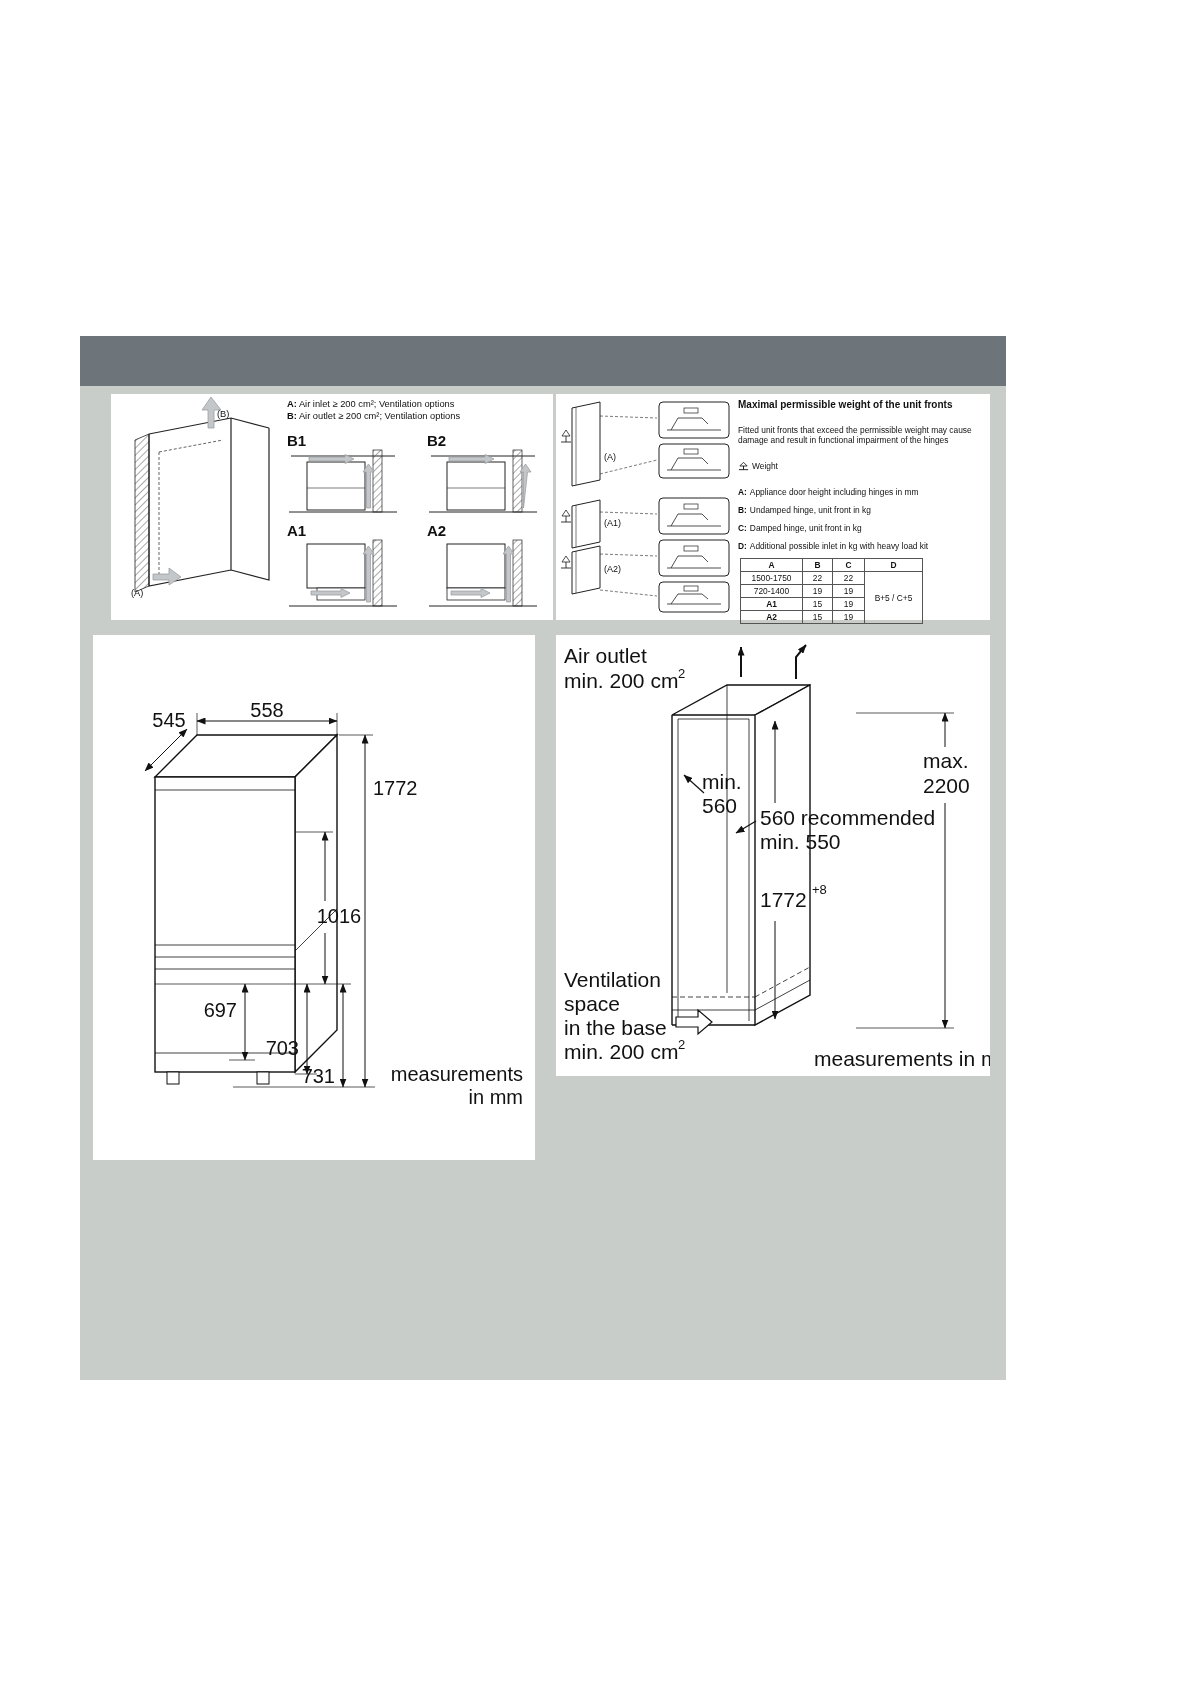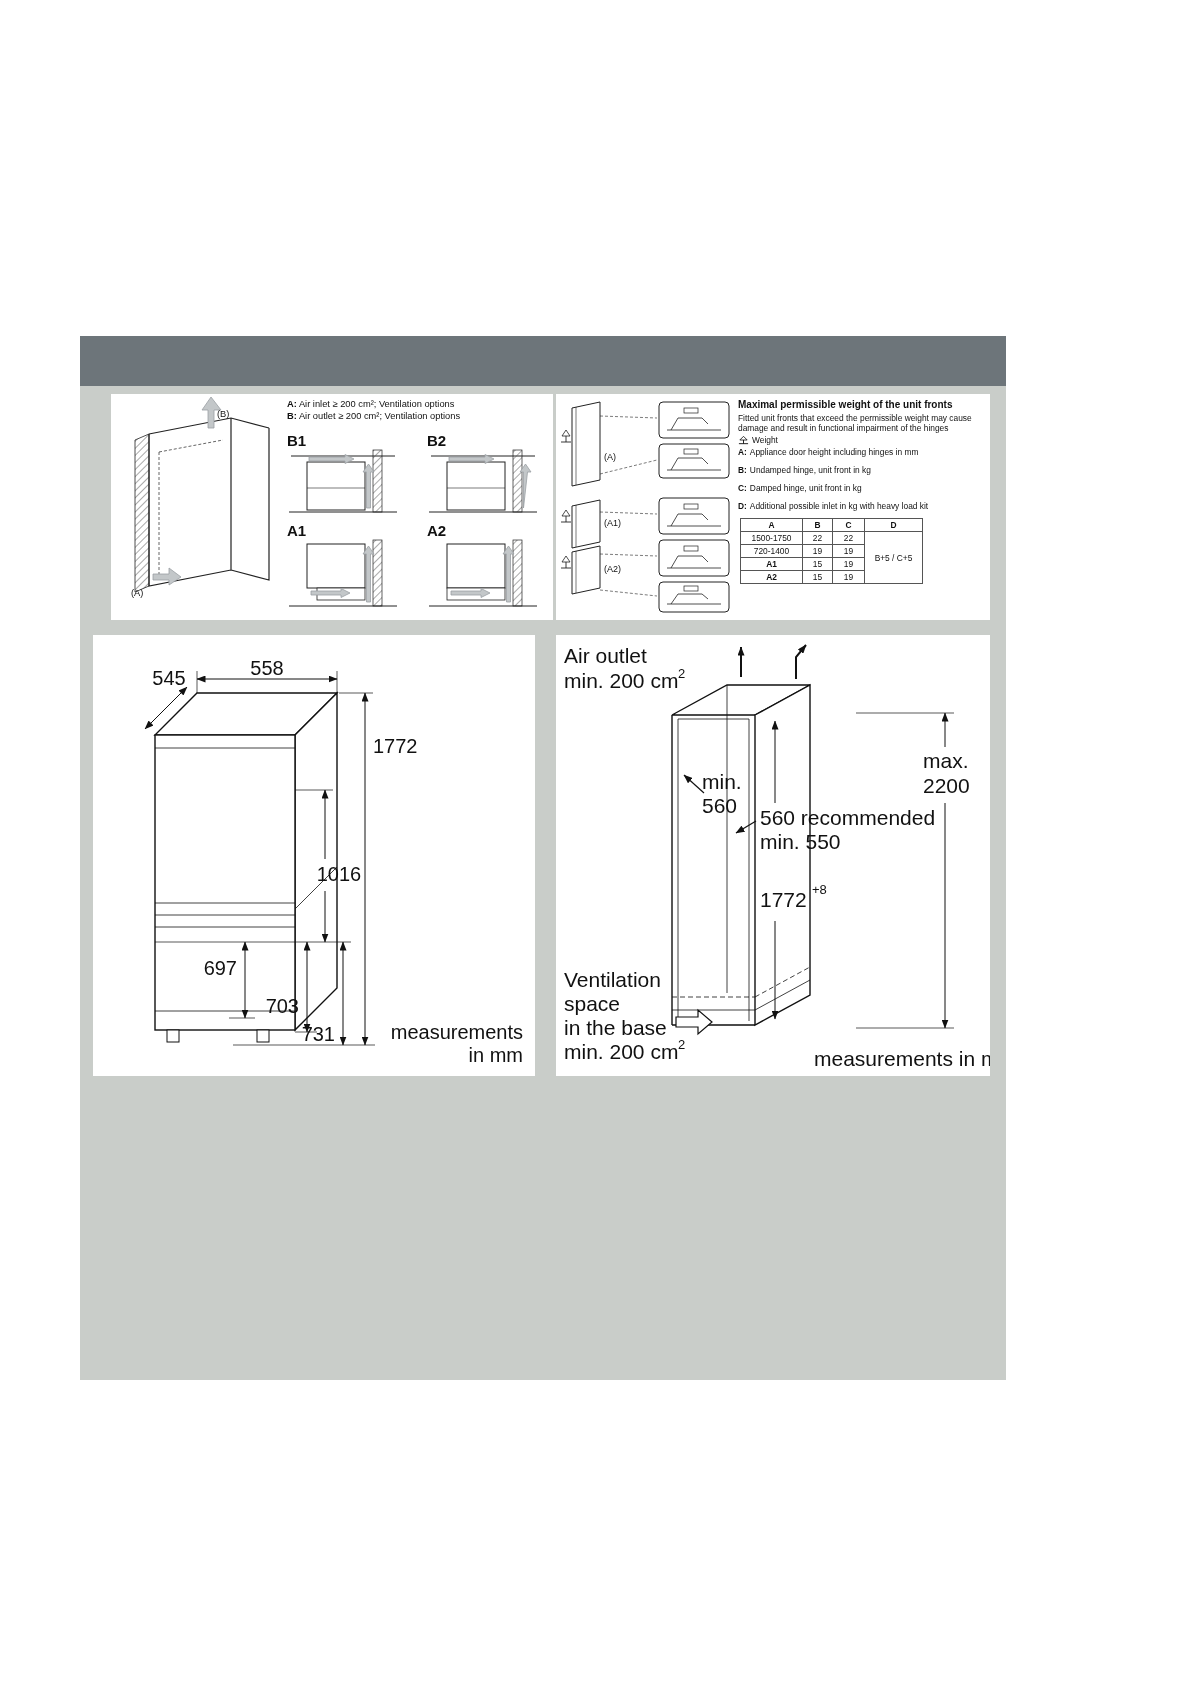--- a/index.html
+++ b/index.html
@@ -12,34 +12,34 @@
   .logo-mark{position:absolute;left:0;top:4px;width:56px;height:56px}
   .logo-name{position:absolute;left:14px;top:8px;font-size:40px;font-weight:bold;color:var(--brand_red);letter-spacing:7px}
   .logo-tagline{position:absolute;left:52px;top:52px;font-size:17px;font-weight:bold;color:var(--brand_red);letter-spacing:.5px}
 
   
   .sheet{position:absolute;left:80px;top:336px;width:926px;height:1044px;background:var(--sheet_bg)}
   .sheet-header{position:absolute;left:0;top:0;width:100%;height:50px;background:var(--header_bar)}
   .panel{position:absolute;background:#fff}
   .p1{left:31px;top:58px;width:442px;height:226px}
   .p2{left:476px;top:58px;width:434px;height:226px}
-  .p3{left:13px;top:299px;width:442px;height:441px}
+  .p3{left:13px;top:299px;width:442px;height:525px}
   .p4{left:476px;top:299px;width:434px;height:441px;overflow:hidden}
   .panel-svg{position:absolute;inset:0;width:100%;height:100%}
 
   
   .ovl{position:absolute;font-size:9.3px;color:#111;white-space:nowrap;line-height:11px}
   .ovl b{font-weight:bold}
   .mini-label{font-weight:bold;font-size:15px}
 
   
   .p2-right{position:absolute;left:182px;top:5px;width:246px;color:#111}
   .p2-title{font-size:10px;font-weight:bold;line-height:11px}
-  .p2-body{font-size:8.4px;line-height:10px;margin-top:3px}
-  .p2-row{font-size:8.4px;line-height:10px;margin-top:2px;display:flex;gap:3px;align-items:flex-start}
+  .p2-body{font-size:8.4px;line-height:10px;margin-top:15px}
+  .p2-row{font-size:8.4px;line-height:10px;margin-top:16px;display:flex;gap:3px;align-items:flex-start}
   .p2-row.gap{margin-top:8px}
   .p2-row b{font-weight:bold}
   .w-icon{width:11px;height:10px;flex:0 0 auto}
   .p2-table{border-collapse:collapse;margin-top:7px;margin-left:2px;table-layout:fixed}
   .p2-table th,.p2-table td{border:1px solid #555;font-size:8.4px;text-align:center;padding:1px 2px;height:11px;font-weight:normal;color:#111}
   .p2-table th{font-weight:bold}
   .p2-table .bold{font-weight:bold}
 
   
   svg text{font-family:"Liberation Sans",sans-serif;fill:#111;stroke:none}

